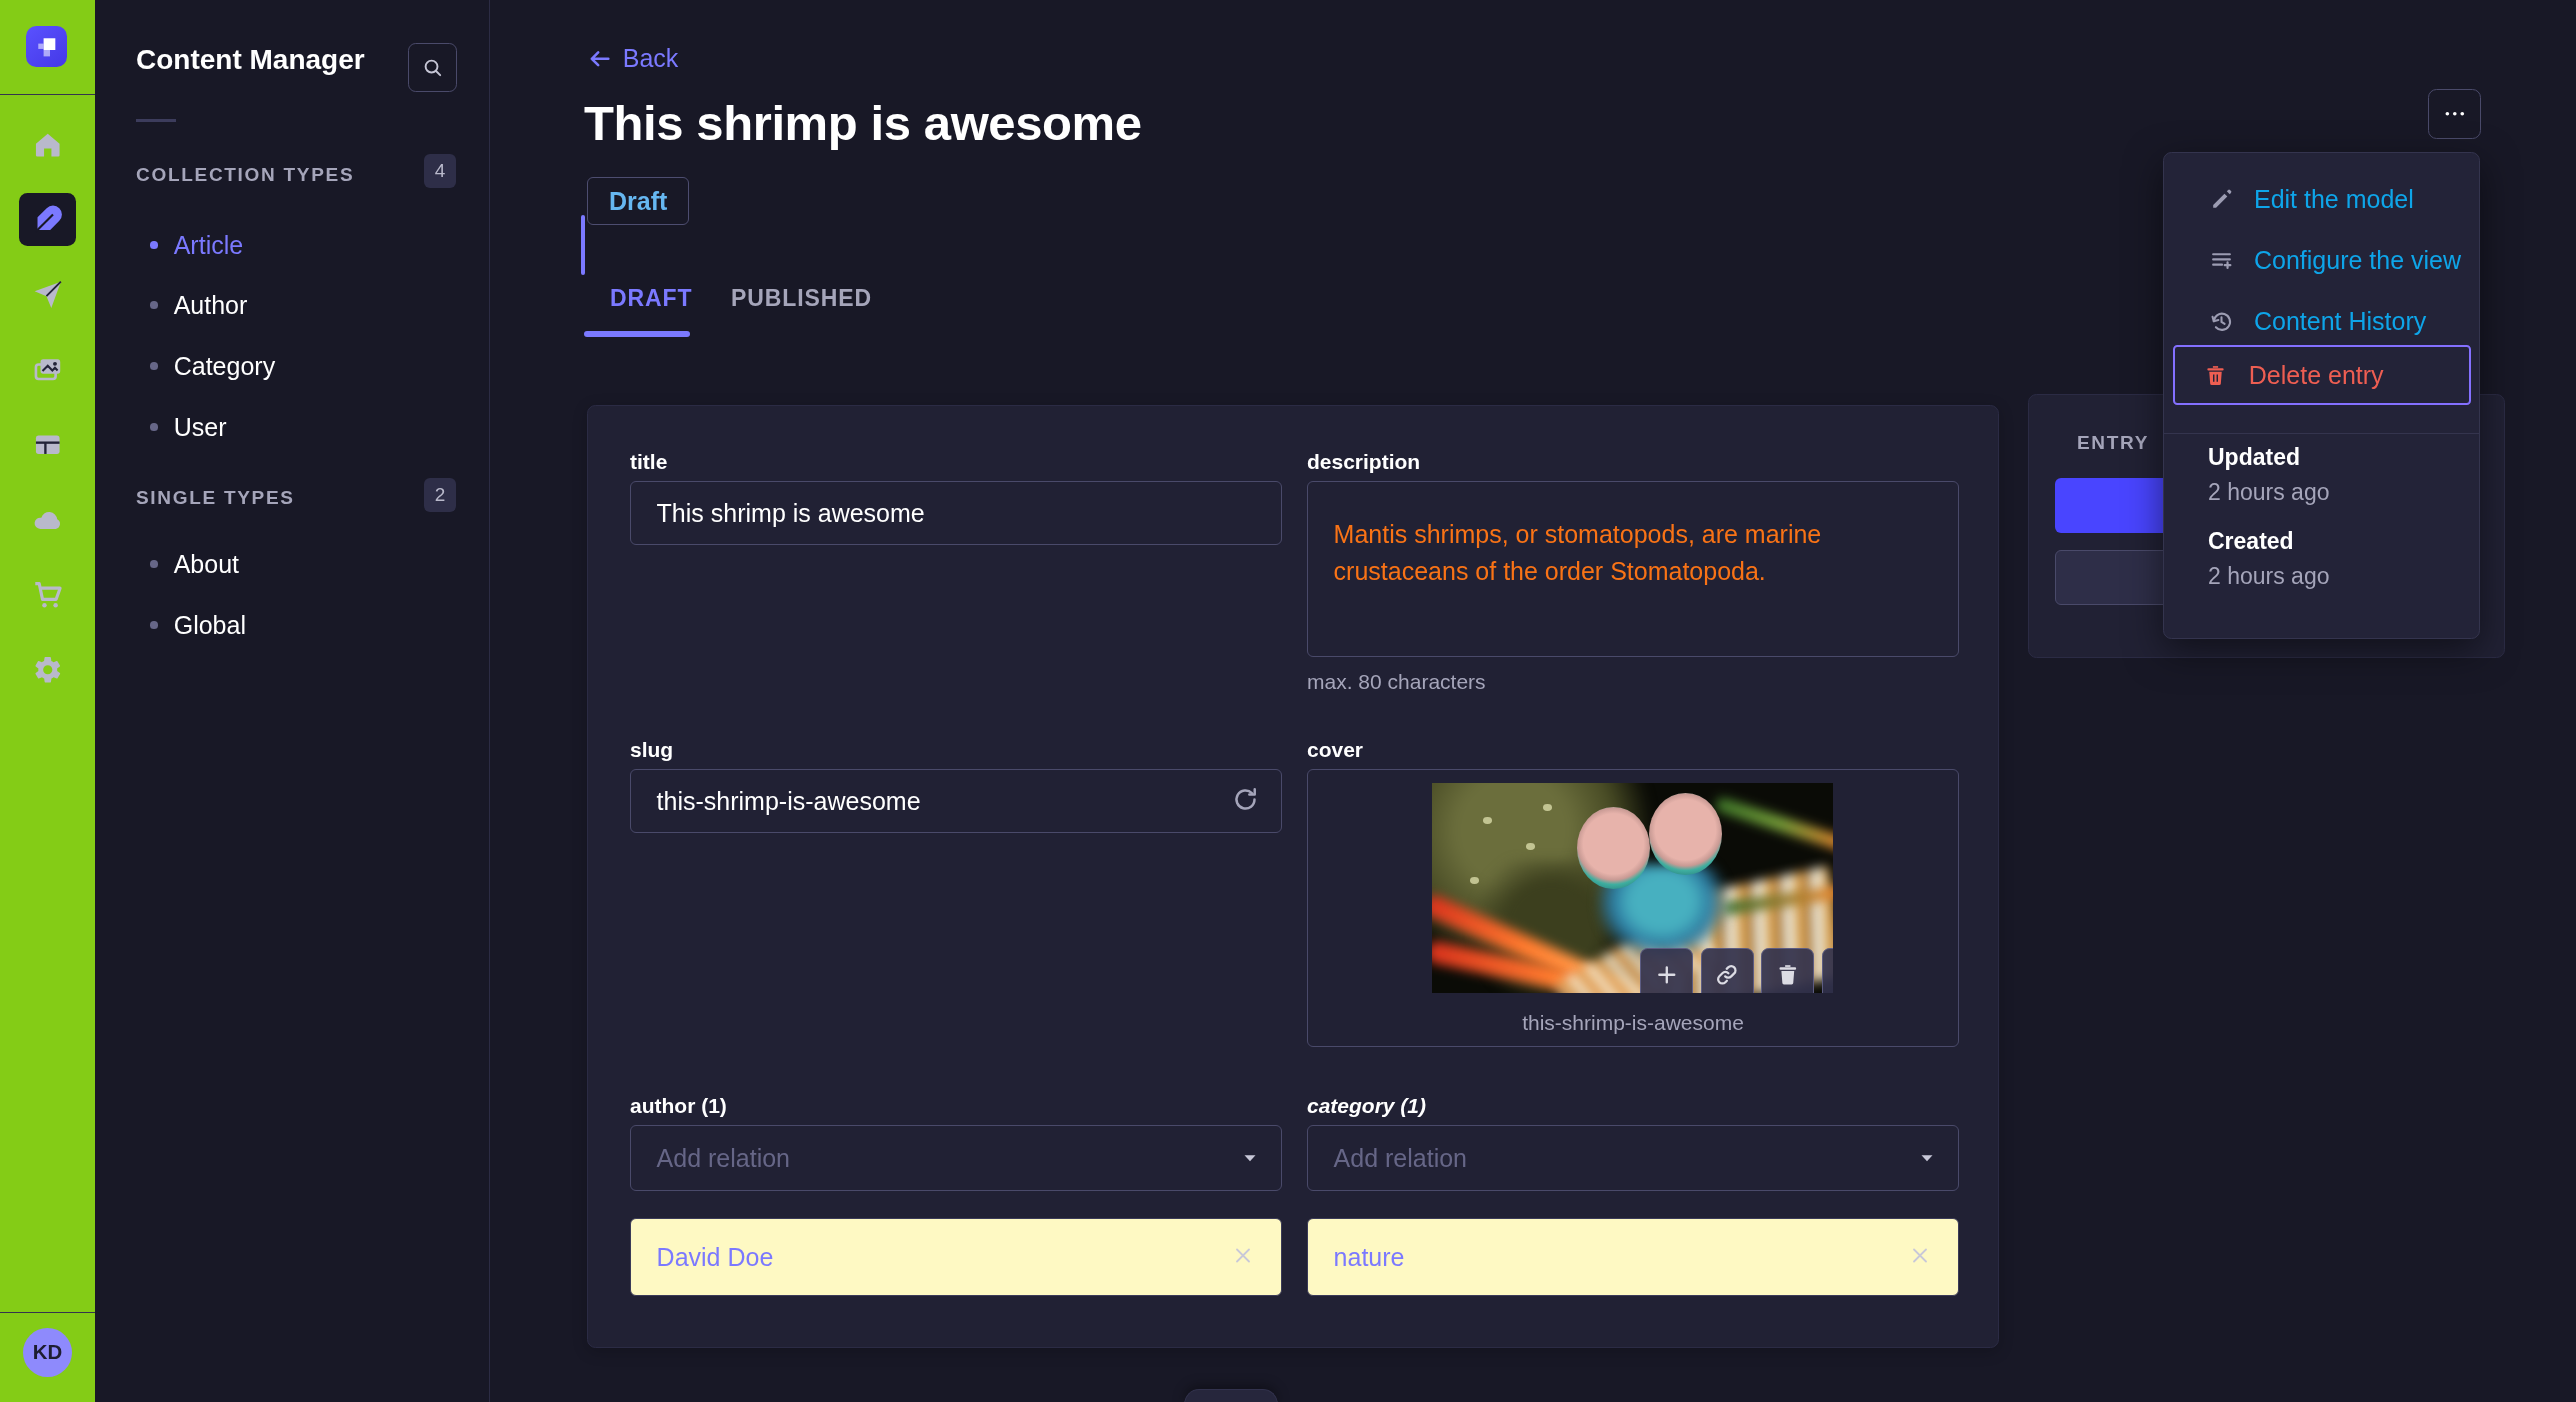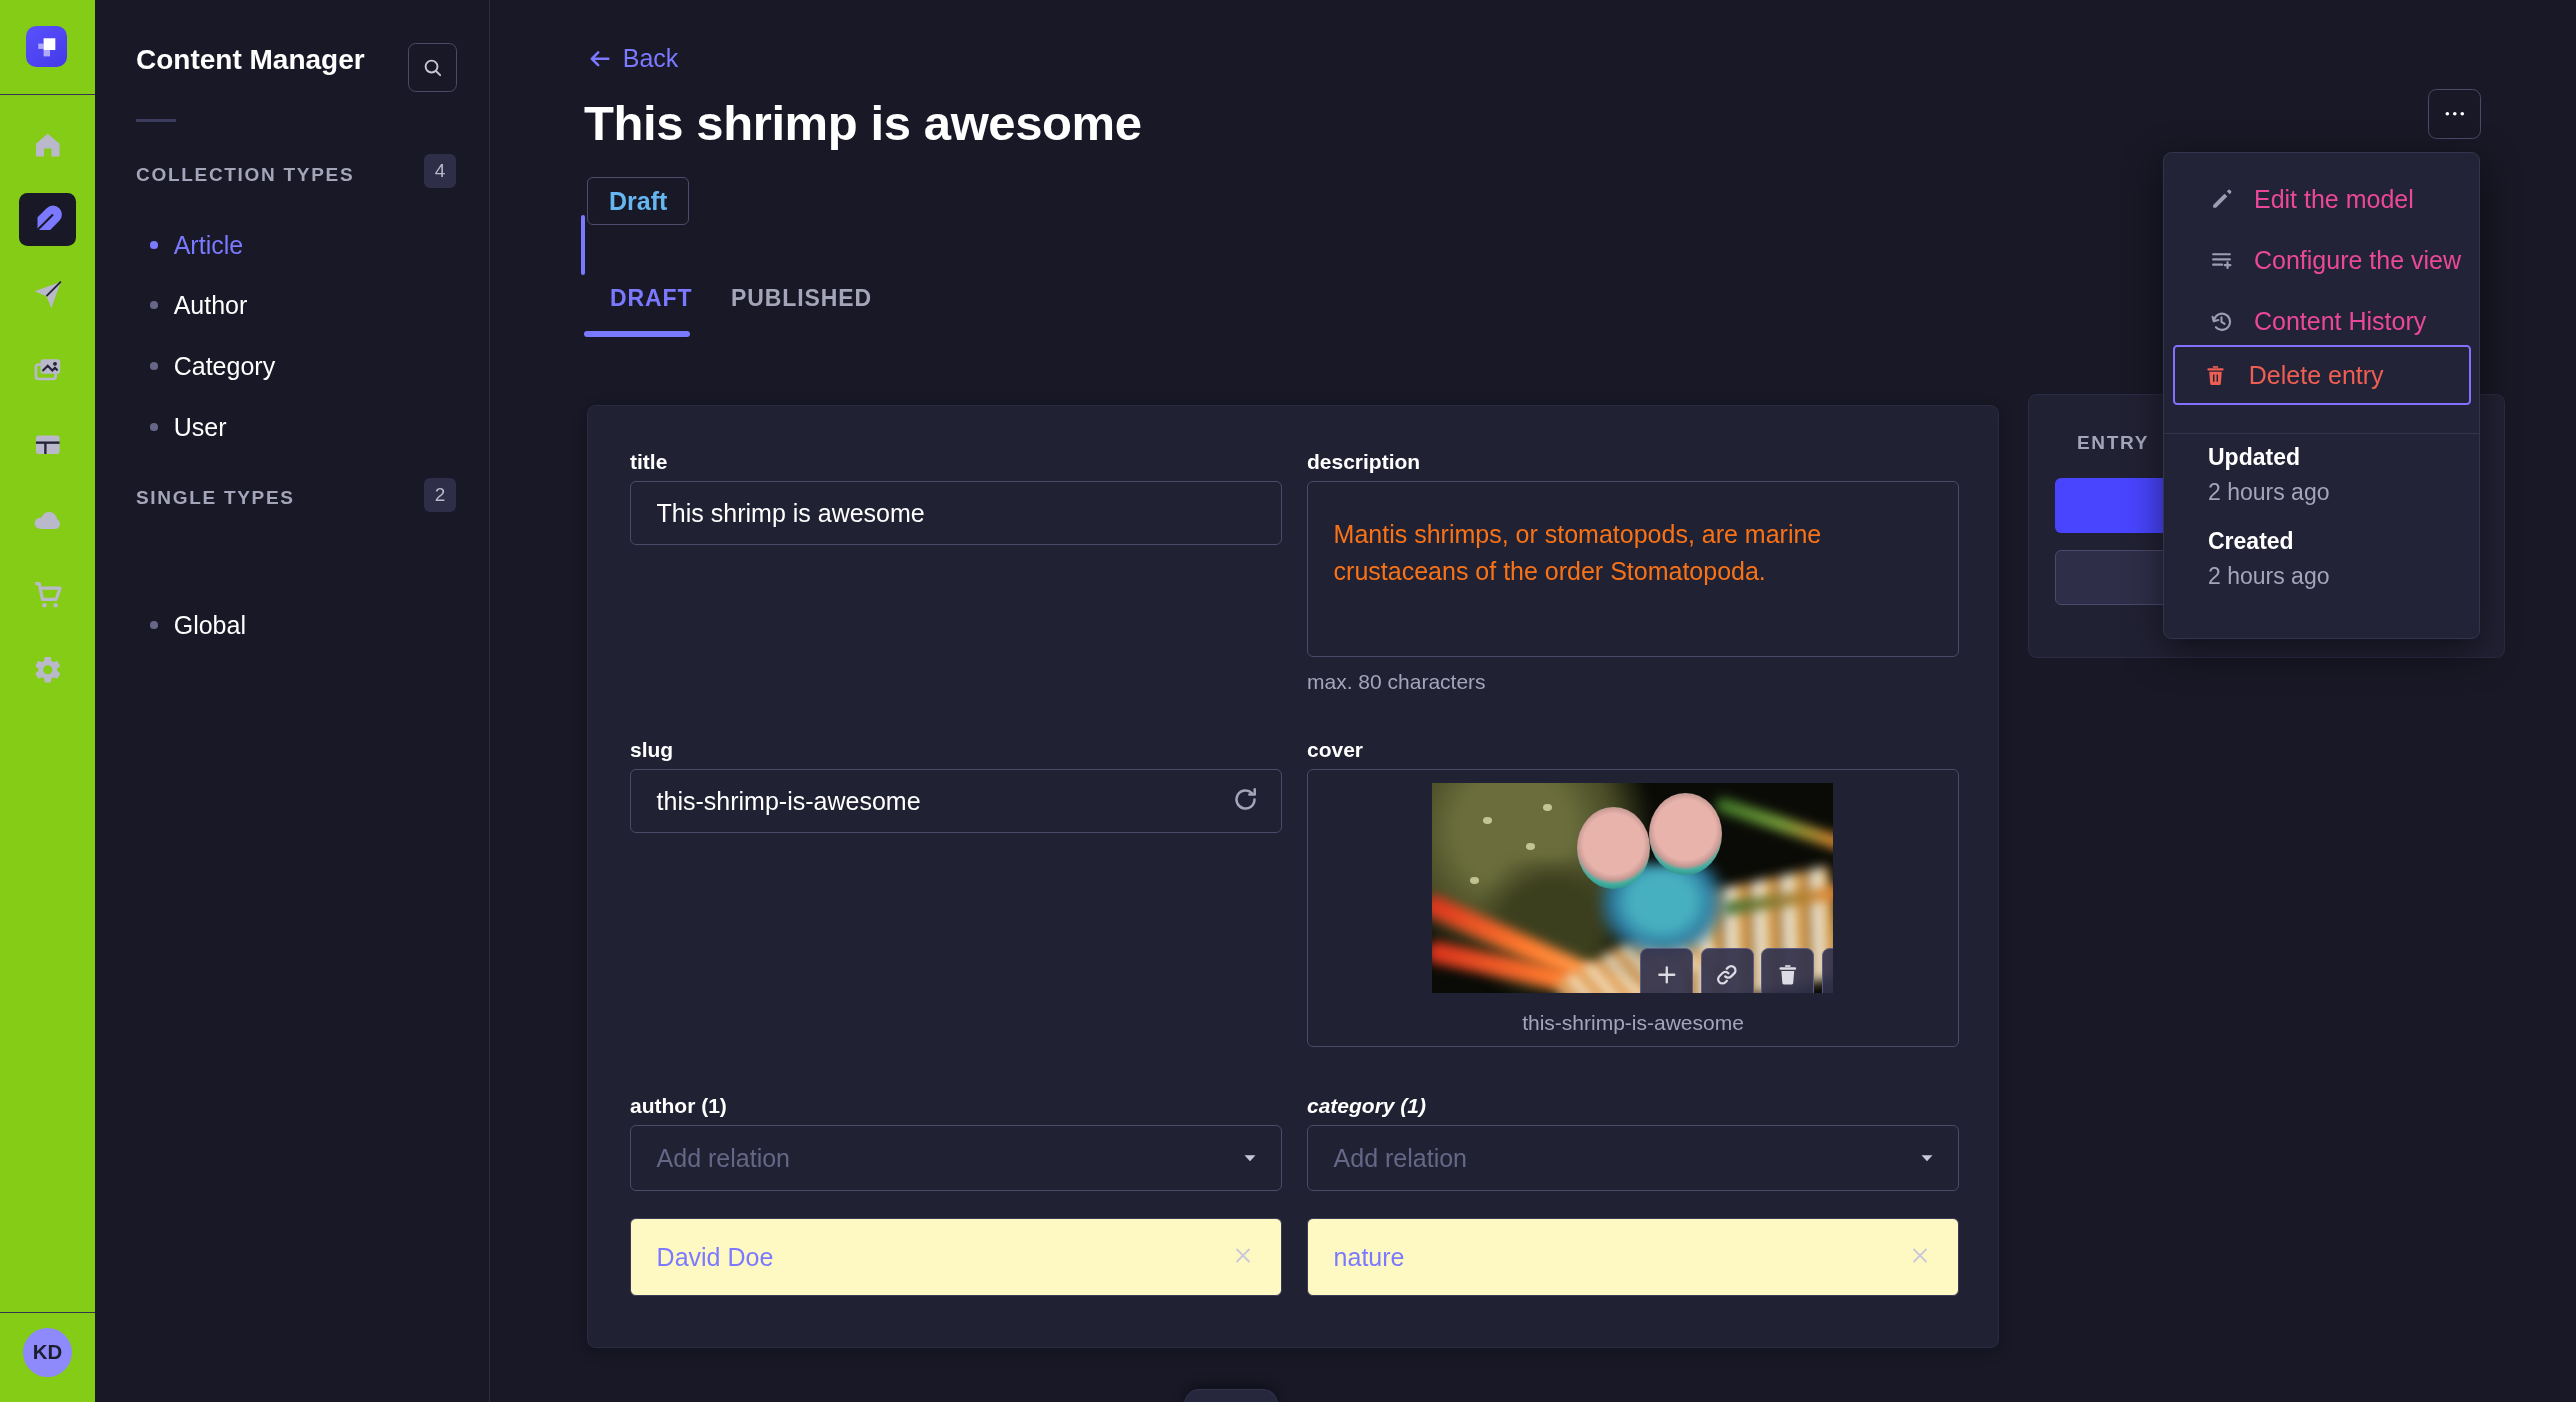--- a/index.html
+++ b/index.html
@@ -122,21 +122,21 @@
   .entry-primary { position:absolute; left:26.4px; top:83px; width:424px; height:55px; border:none;
     background:#4945ff; border-radius:6px; }
   .entry-secondary { position:absolute; left:26.4px; top:155px; width:424px; height:55px;
     background:#2e2e48; border:0.9px solid #4a4a6a; border-radius:6px; }
 
   
   .menu { position:absolute; left:2163px; top:152px; width:317px; height:487px;
     background:#232338; border:0.9px solid #34344e; border-radius:8.5px;
     box-shadow:0 12px 37px rgba(0,0,0,0.5); }
   .menu-item { position:absolute; left:13.6px; width:290px; height:60px; display:flex; align-items:center;
-    gap:20.4px; padding-left:31px; color:#ec4899; font-size:25px; background:none; border:none; }
+    gap:20.4px; padding-left:31px; color:#0ea5e9; font-size:25px; background:none; border:none; }
   .menu-item svg { width:25px; height:25px; color:#9c9cb2; flex:none; }
   .menu-item.danger { color:#ee5e52; border:2.6px solid #8470ff; border-radius:4.3px; padding-left:28px; }
   .menu-item.danger svg { color:#ee5e52; }
   .menu-divider { position:absolute; left:0; top:280px; width:100%; height:0.9px; background:#34344e; }
   .meta-label { position:absolute; left:44px; font-size:23px; font-weight:bold; color:#ffffff; }
   .meta-value { position:absolute; left:44px; font-size:23px; color:#a5a5ba; }
 
   .bottom-pill { position:absolute; left:1184px; top:1389px; width:94px; height:17px;
     background:#26263c; border:0.9px solid #32324d; border-bottom:none; border-radius:15.3px 15.3px 0 0;
     box-shadow:0 -3.4px 12px rgba(0,0,0,0.35); }
@@ -238,20 +238,24 @@
     </div>
     <div class="subnav-item" style="top:397px;">
       <span class="bullet"></span>
       <span class="lbl">User</span>
     </div>
     <div class="active-bar"></div>
 
     <div class="section-label" style="left:41px;top:487px;">SINGLE TYPES</div>
     <div class="count-badge" style="left:329px;top:478px;">2</div>
 
+    <div class="subnav-item" style="top:534px;">
+      <span class="bullet"></span>
+      <span class="lbl">About</span>
+    </div>
     <div class="subnav-item" style="top:595px;">
       <span class="bullet"></span>
       <span class="lbl">Global</span>
     </div>
   </div>
 
   <a class="back-link">
     <svg viewBox="0 0 24 24">
         <path d="M20 12H4.5M10.5 18l-6-6 6-6" fill="none" stroke="currentColor" stroke-width="2.4" stroke-linecap="round" stroke-linejoin="round"></path>
       </svg>

